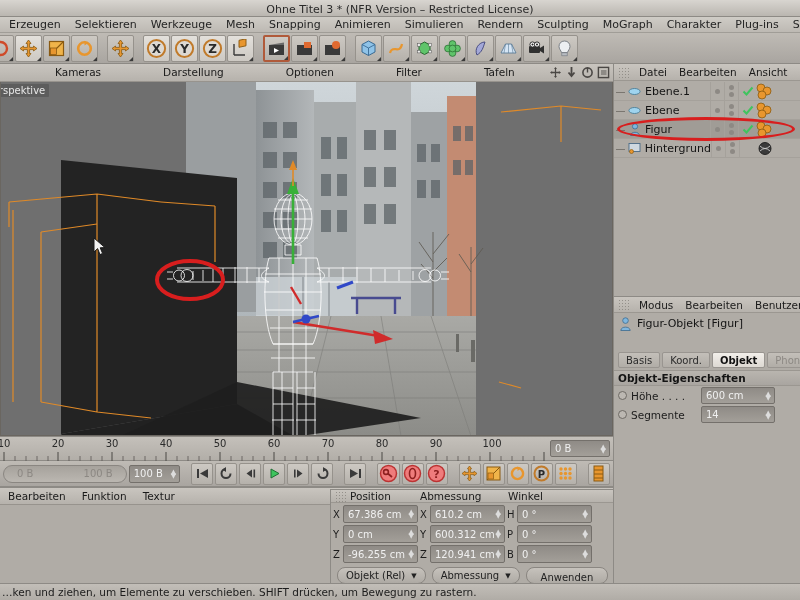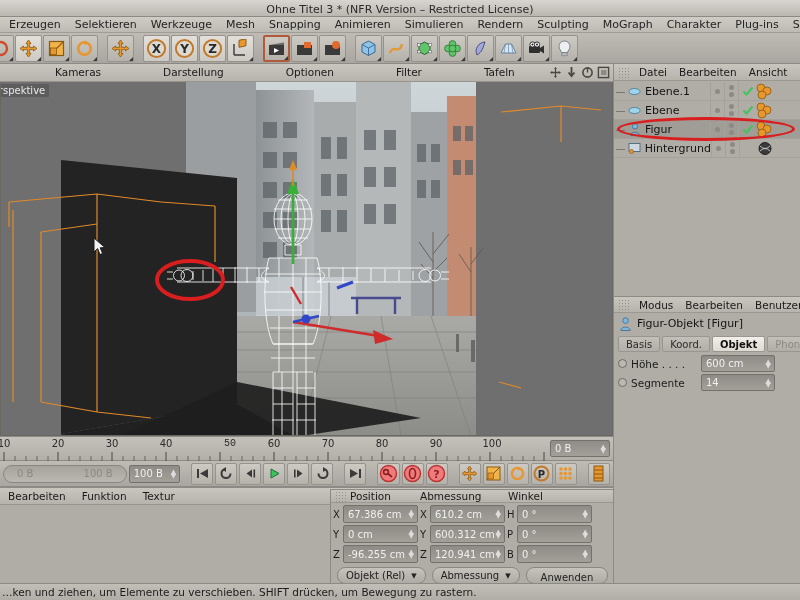--- a/index.html
+++ b/index.html
@@ -171,21 +171,21 @@
     pointer-events: none; z-index: 8;
   }
 
   
   .ammenu { height: 17px; background: linear-gradient(#c9c5bf,#b6b2ac);
             display: flex; align-items: center; border-bottom: 1px solid #9b9791;
             border-top: 1px solid #8d8a85; }
   .ammenu .mi { padding: 0 6px; font-size: 10.5px; line-height: 16px; }
   .amtitle { height: 21px; display: flex; align-items: center; gap: 5px;
              padding-left: 5px; font-size: 11px; color: #141414; }
-  .amtabs { display: flex; gap: 2px; padding: 2px 0 2px 4px; }
+  .amtabs { display: flex; gap: 2px; padding: 2px 0 2px 4px; margin-top: 16px; }
   .amtab { height: 16px; padding: 0 7px; font-size: 10px; line-height: 15px;
            background: linear-gradient(#c3bfb9,#b1ada7); border: 1px solid #999590;
            border-radius: 2px; color: #2b2b2b; }
   .amtab.active { background: linear-gradient(#f2efea,#ddd9d3); color: #111; font-weight: bold; }
   .amtab.dim { color: #8c8883; }
   .amsection { height: 16px; background: linear-gradient(#b9b5af,#a9a5a0);
                border-top: 1px solid #9b9791; border-bottom: 1px solid #9b9791;
                display: flex; align-items: center; padding-left: 4px;
                font-size: 10.5px; font-weight: bold; color: #141414; }
   .amrow { height: 19px; display: flex; align-items: center; padding-left: 4px; gap: 4px; }
@@ -572,21 +572,21 @@
                        M123 24 V19 M134 24 V19 M145 24 V19 M156 24 V19 M177 24 V19 M188 24 V19 M199 24 V19 M210 24 V19
                        M231 24 V19 M242 24 V19 M253 24 V19 M264 24 V19 M285 24 V19 M296 24 V19 M307 24 V19 M318 24 V19
                        M339 24 V19 M350 24 V19 M361 24 V19 M372 24 V19 M393 24 V19 M404 24 V19 M415 24 V19 M426 24 V19
                        M447 24 V19 M458 24 V19 M469 24 V19 M480 24 V19 M501 24 V19 M512 24 V19 M523 24 V19 M534 24 V19"></path>
             </g>
           </svg>
           <span class="lbl" style="left:4px;">10</span>
           <span class="lbl" style="left:58px;">20</span>
           <span class="lbl" style="left:112px;">30</span>
           <span class="lbl" style="left:166px;">40</span>
-          <span class="lbl" style="left:230px;font-family:Liberation Mono, monospace;">50</span>
+          <span class="lbl" style="left:220px;">50</span>
           <span class="lbl" style="left:274px;">60</span>
           <span class="lbl" style="left:328px;">70</span>
           <span class="lbl" style="left:382px;">80</span>
           <span class="lbl" style="left:436px;">90</span>
           <span class="lbl" style="left:492px;">100</span>
         </div>
         <div class="rulerfield">
           <span>0 B</span>
           <span class="stepper">
               <span>▲</span>
@@ -862,20 +862,23 @@
           <path d="M1.8 13.5 C1.8 9, 11.2 9, 11.2 13.5 Z" fill="#7fb6dd" stroke="#3c6b8e" stroke-width="0.8"></path>
           </svg>
         <span>Figur-Objekt [Figur]</span>
       </div>
       <div class="amtabs">
         <span class="amtab">Basis</span>
         <span class="amtab">Koord.</span>
         <span class="amtab active">Objekt</span>
         <span class="amtab dim">Phong</span>
       </div>
+      <div class="amsection">
+        <span>Objekt-Eigenschaften</span>
+      </div>
       <div class="amrow">
         <span class="radio"></span>
         <span class="amlabel">Höhe . . . .</span>
         <span class="numfield amfield">
           <span>600 cm</span>
           <span class="stepper">
               <span>▲</span>
               <span>▼</span>
             </span>
         </span>

